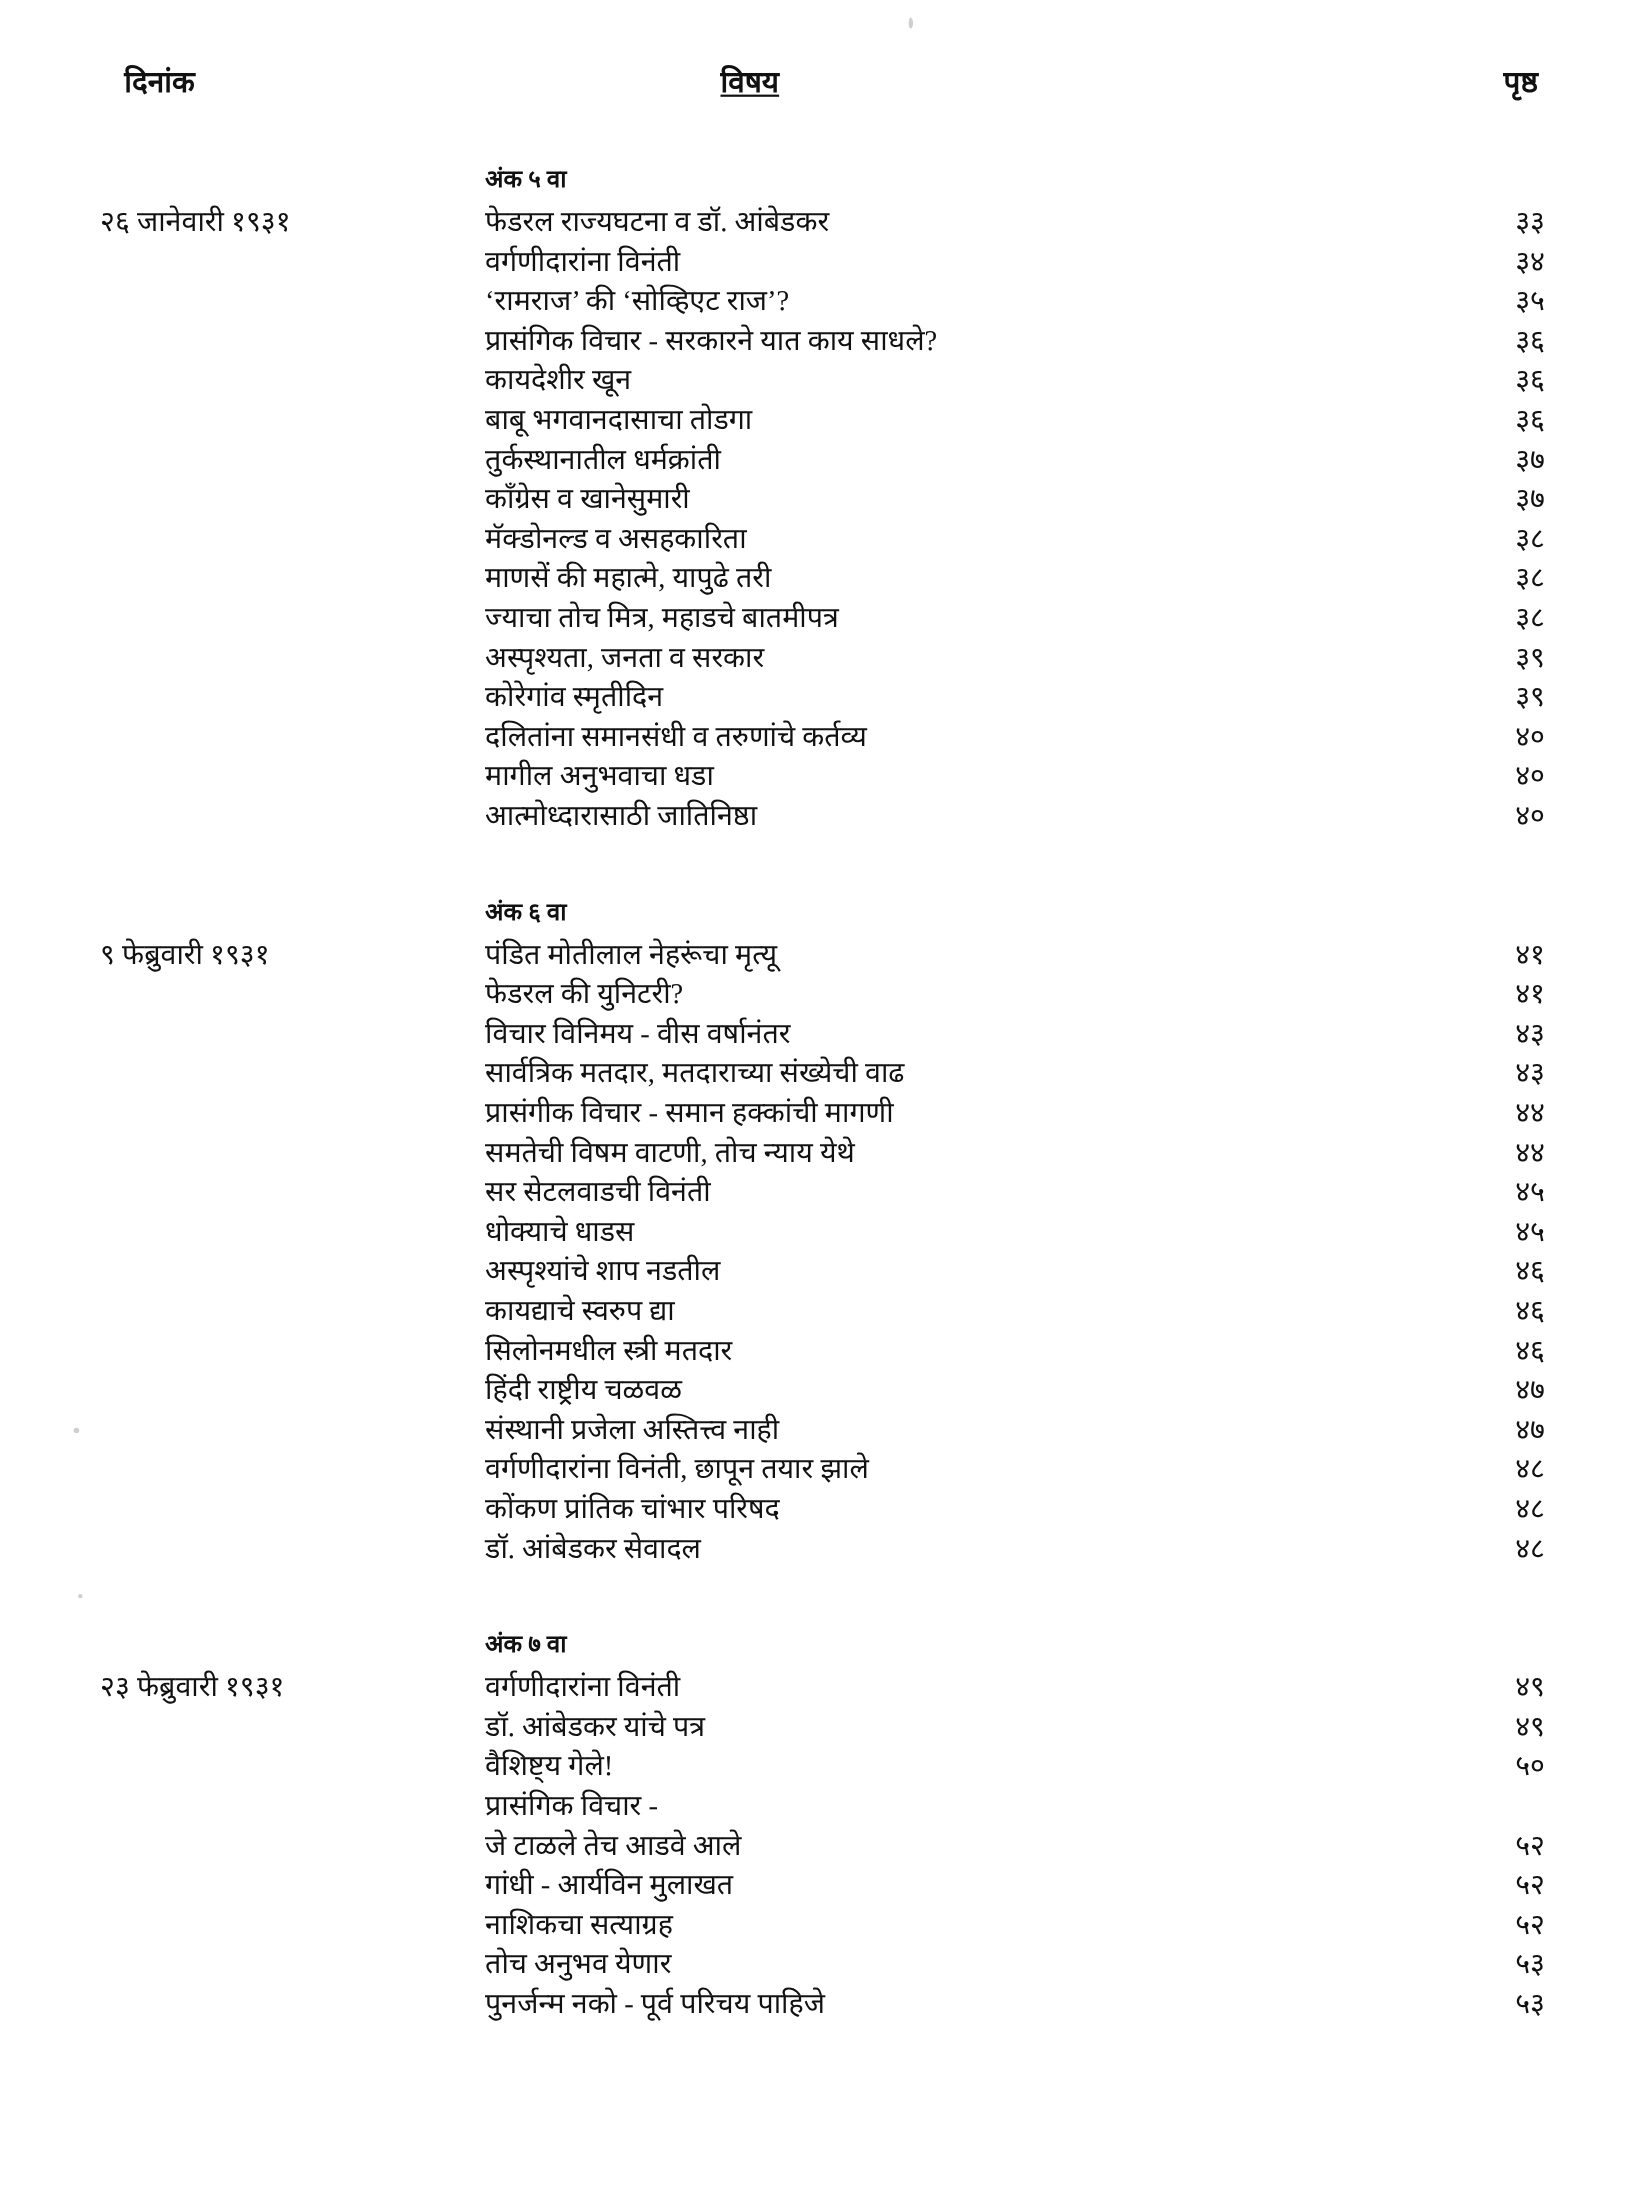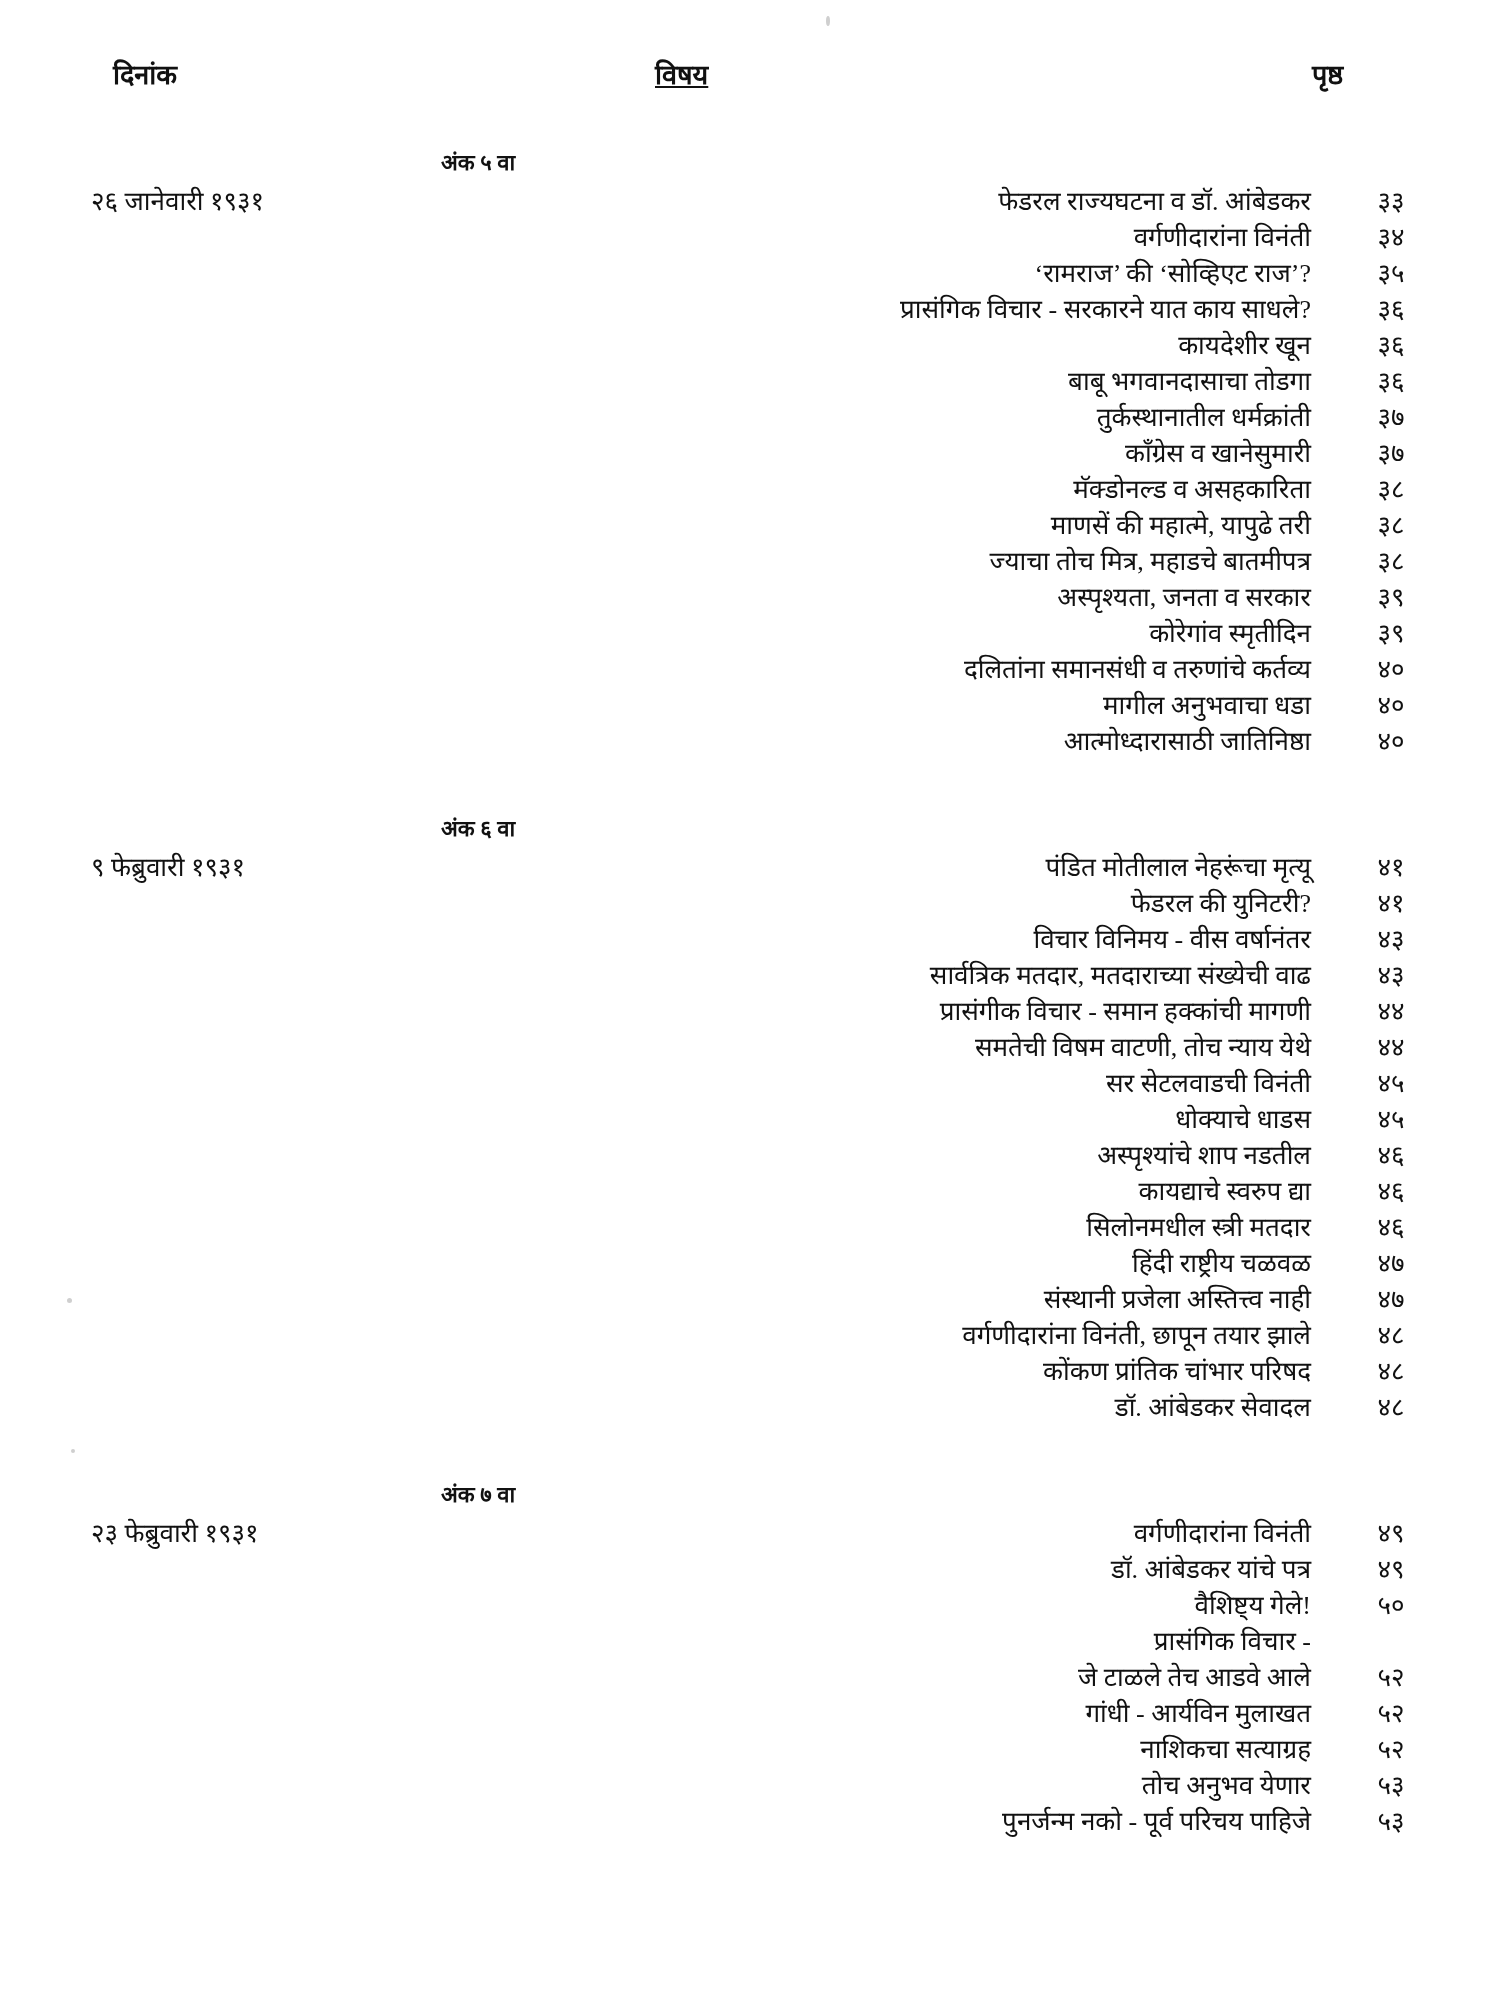--- a/index.html
+++ b/index.html
@@ -33,21 +33,21 @@
   col.c-page { width: 160px; }
 
   .header-row td {
     font-size: 27px;
     font-weight: bold;
     padding-bottom: 44px;
     vertical-align: top;
   }
   .h-date { text-align: left; padding-left: 22px; }
   .h-subject { text-align: left; padding-left: 214px; text-decoration: underline; }
-  .h-page { text-align: left; padding-right: 18px; }
+  .h-page { text-align: center; padding-right: 18px; }
 
   .section-title-row td {
     font-size: 22px;
     font-weight: bold;
     padding: 10px 0 8px 0;
   }
   .section-title {
     padding-left: 190px;
     text-align: left;
   }
@@ -57,21 +57,21 @@
     line-height: 1.0;
     padding: 5px 0 5px 0;
     vertical-align: top;
   }
   .e-date {
     text-align: left;
     padding-right: 26px;
     white-space: nowrap;
   }
   .e-subject {
-    text-align: right;
+    text-align: left;
     padding-left: 22px;
     white-space: nowrap;
   }
   .e-page {
     text-align: center;
     padding-right: 34px;
     white-space: nowrap;
   }
   .gap-row td {
     height: 42px;

